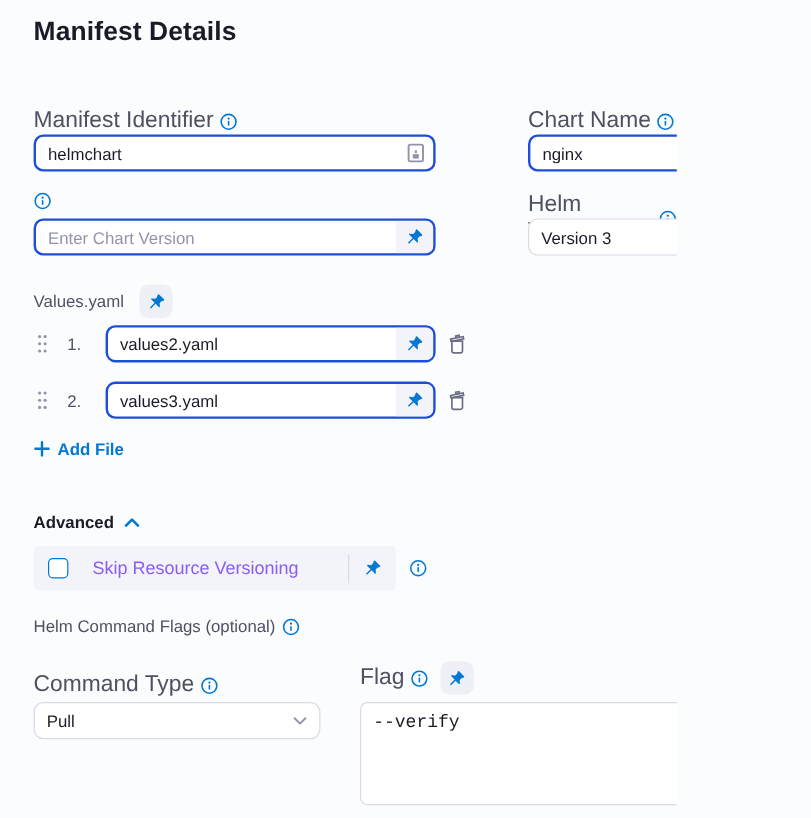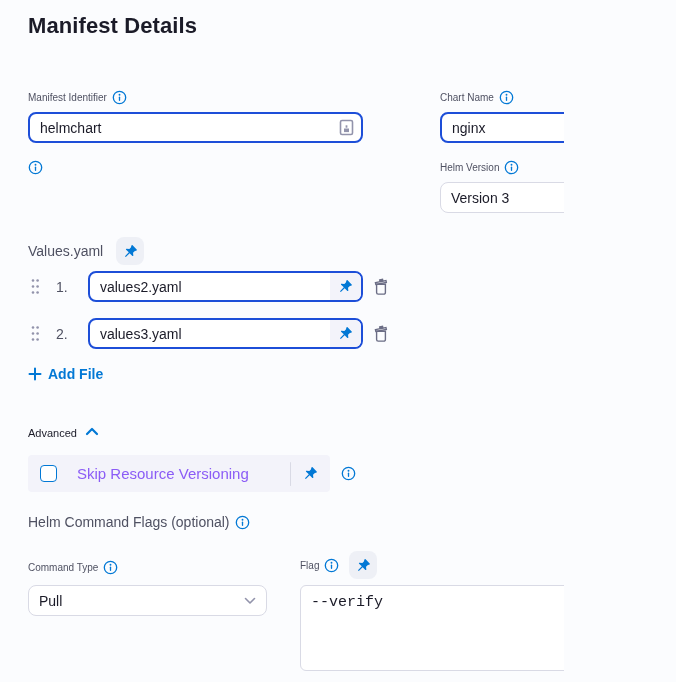--- a/index.html
+++ b/index.html
@@ -4,21 +4,21 @@
 <style>
   * { margin:0; padding:0; box-sizing:border-box; }
   html,body { width:676px; height:682px; }
   body { font-family:"Liberation Sans", sans-serif; background:#fbfcfe; }
   #app { position:relative; width:564px; height:682px; overflow:hidden; background:#fbfcfe; }
 
   .abs { position:absolute; }
 
   .page-title { font-size:22px; font-weight:700; color:#1b1b28; letter-spacing:0.1px; }
 
-  .field-label { display:flex; align-items:center; gap:5px; font-size:10px; color:#4f5162; }
+  .field-label { display:flex; align-items:center; gap:5px; font-size:19px; color:#4f5162; }
 
   .input-wrap { display:flex; align-items:stretch; background:#fff; border:2px solid #1d4ed8;
                 border-radius:8px; height:31px; overflow:hidden; }
   .input-wrap input { border:none; outline:none; flex:1 1 auto; min-width:0; padding:0 10px;
                 font-size:14px; color:#1b1b28; background:transparent;
                 font-family:"Liberation Sans", sans-serif; }
   .input-wrap input::placeholder { color:#9293ab; }
   .input-suffix { flex:0 0 31px; display:flex; align-items:center; justify-content:center;
                 background:#f3f3fa; }
   .icon-suffix-plain { flex:0 0 30px; display:flex; align-items:center; justify-content:center; }
@@ -29,21 +29,21 @@
 
   .pin-btn { display:flex; align-items:center; justify-content:center; width:28px; height:28px;
              background:#eef0f6; border:none; border-radius:8px; cursor:pointer; }
 
   .row-index { font-size:14px; color:#4f5162; }
 
   .add-file { display:flex; align-items:center; gap:6px; color:#0278d5; font-size:14px;
               font-weight:700; cursor:pointer; background:none; border:none;
               font-family:"Liberation Sans", sans-serif; }
 
-  .advanced-hdr { display:flex; align-items:flex-start; gap:8px; font-size:11px; font-weight:400;
+  .advanced-hdr { display:flex; align-items:center; gap:8px; font-size:14px; font-weight:700;
               color:#1b1b28; cursor:pointer; }
 
   .check-row { display:flex; align-items:center; background:#f3f3fa; border-radius:4px;
               height:37px; padding:0 8px 0 12px; }
   .checkbox { width:17px; height:17px; background:#fff; border:1.5px solid #0278d5;
               border-radius:4px; cursor:pointer; flex:0 0 auto; }
   .check-label { font-size:15px; color:#8b5cf6; margin-left:20px; flex:1 1 auto; }
   .check-divider { width:1px; height:24px; background:#d9dae5; border-radius:2px; margin-right:8px; }
 
   .flag-row { display:flex; align-items:center; gap:10px; }
@@ -108,20 +108,28 @@
     <span>Helm Version</span>
     <span class="ic info-slot">
   <svg width="15" height="15" viewBox="0 0 16 16">
     <circle cx="8" cy="8" r="6.6" fill="none" stroke="#0278d5" stroke-width="1.4"></circle>
     <circle cx="8" cy="5.1" r="1" fill="#0278d5"></circle>
     <rect x="7.3" y="7" width="1.4" height="4.6" rx="0.7" fill="#0278d5"></rect>
   </svg>
 </span>
   </div>
 
+  <div class="input-wrap abs" style="left:28px; top:182px; width:335px;">
+    <input type="text" placeholder="Enter Chart Version" style="">
+    <span class="input-suffix pin-slot">
+  <svg width="15" height="15" viewBox="0 0 16 16">
+    <path fill="#0278d5" d="M10.2 1.4 L14.6 5.8 C15 6.2 14.8 6.8 14.3 7 L12.3 7.6 L10.7 9.2 L11 12.2 C11.05 12.8 10.4 13.1 10 12.7 L7.1 9.8 L3 13.9 L2.1 13 L6.2 8.9 L3.3 6 C2.9 5.6 3.2 4.95 3.8 5 L6.8 5.3 L8.4 3.7 L9 1.7 C9.2 1.2 9.8 1 10.2 1.4 Z"></path>
+  </svg>
+</span>
+  </div>
   <div class="selectbox abs" style="left:440px; top:182px; width:270px;">
     <span>Version 3</span>
   </div>
 
   <div class="abs" style="left:28px; top:237px; display:flex; align-items:center; gap:13px;">
     <span style="font-size:14px; color:#4f5162;">Values.yaml</span>
     <button class="pin-btn pin-slot">
   <svg width="15" height="15" viewBox="0 0 16 16">
     <path fill="#0278d5" d="M10.2 1.4 L14.6 5.8 C15 6.2 14.8 6.8 14.3 7 L12.3 7.6 L10.7 9.2 L11 12.2 C11.05 12.8 10.4 13.1 10 12.7 L7.1 9.8 L3 13.9 L2.1 13 L6.2 8.9 L3.3 6 C2.9 5.6 3.2 4.95 3.8 5 L6.8 5.3 L8.4 3.7 L9 1.7 C9.2 1.2 9.8 1 10.2 1.4 Z"></path>
   </svg>

